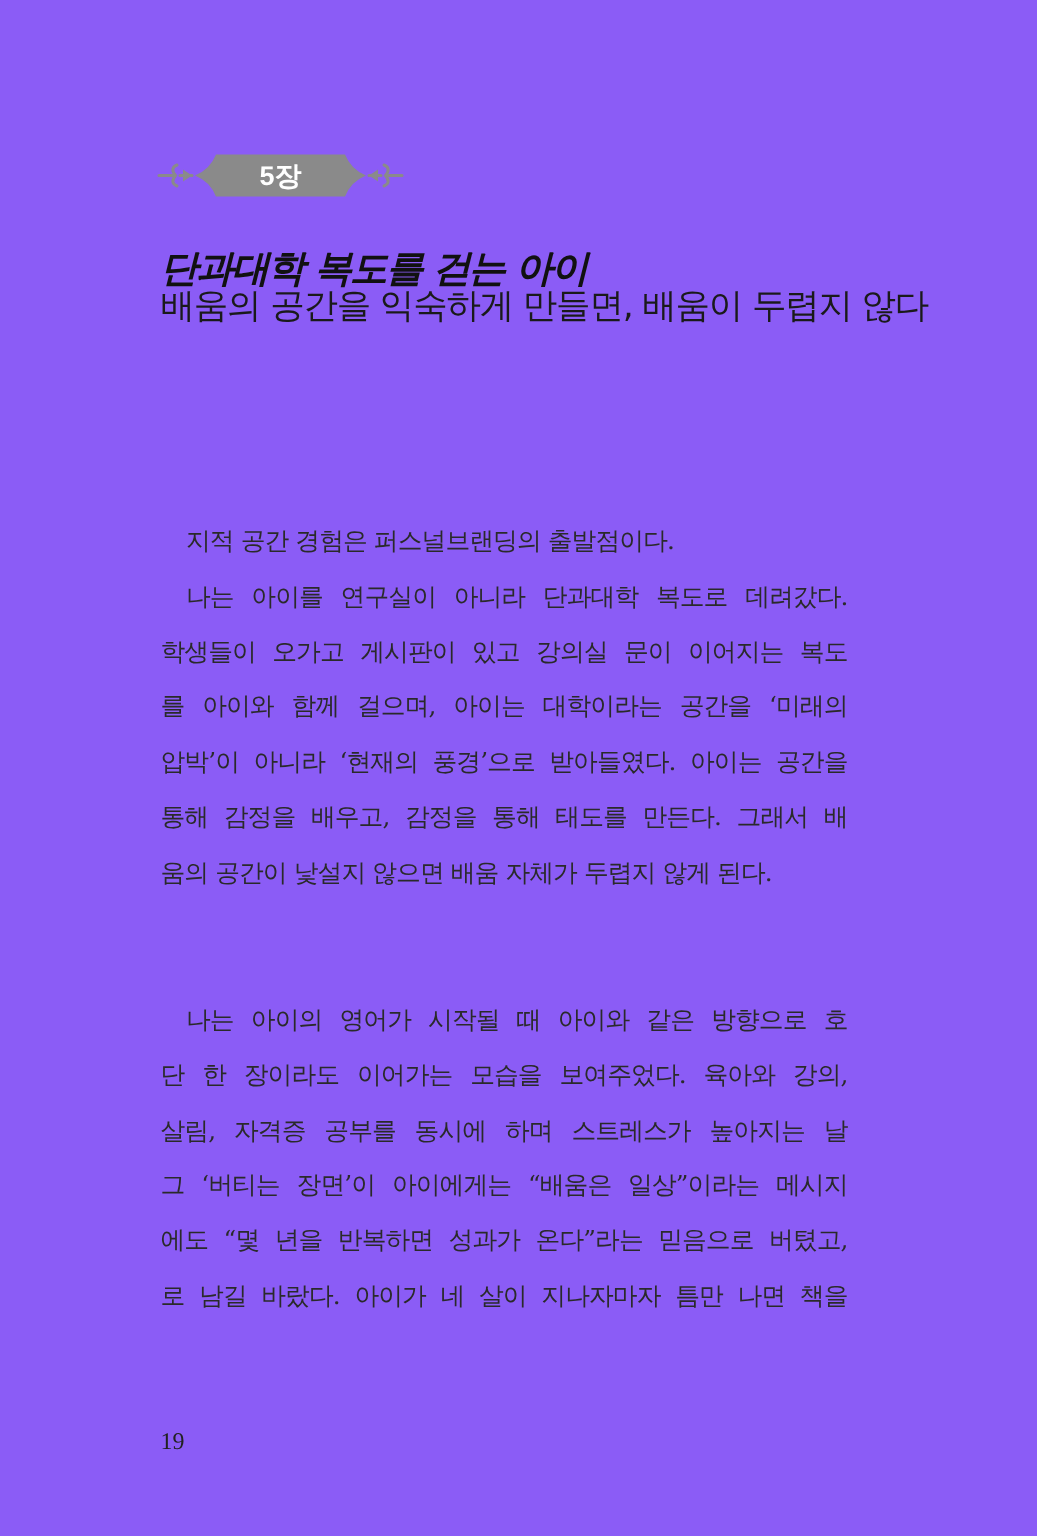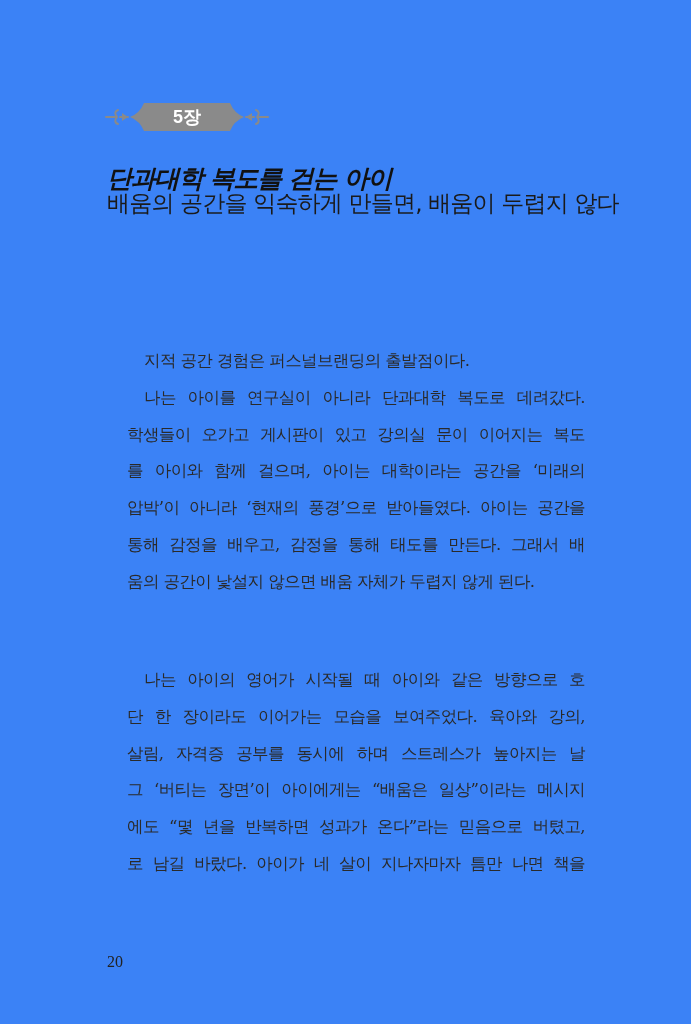--- a/index.html
+++ b/index.html
@@ -11,21 +11,21 @@
     width: 691px;
     height: 1024px;
     position: relative;
     overflow: hidden;
     color: #222222;
   }
   .page {
     position: absolute;
     left: 0; top: 0;
     width: 691px; height: 1024px;
-    background: #3b82f6;
+    background: #8b5cf6;
   }
   .chapter-badge {
     position: absolute;
     left: 104px;
     top: 101px;
     width: 166px;
     height: 32px;
   }
   .chapter-badge svg {
     position: absolute;
@@ -68,21 +68,20 @@
     white-space: nowrap;
   }
   .body-text {
     position: absolute;
     left: 107px;
     width: 458px;
     font-family: "DejaVu Serif", "Liberation Serif", serif;
     font-size: 16.5px;
     letter-spacing: -0.6px;
     color: #2a2a2a;
-    margin-left: 20px;
   }
   .body-line {
     display: block;
     height: 36.8px;
     line-height: 36.8px;
     text-align: justify;
     text-align-last: justify;
     white-space: nowrap;
     overflow: visible;
   }
@@ -141,15 +140,15 @@
 
   <div class="body-text para-2">
     <span class="body-line indent">나는 아이의 영어가 시작될 때 아이와 같은 방향으로 호</span>
     <span class="body-line">단 한 장이라도 이어가는 모습을 보여주었다. 육아와 강의,</span>
     <span class="body-line">살림, 자격증 공부를 동시에 하며 스트레스가 높아지는 날</span>
     <span class="body-line">그 ‘버티는 장면’이 아이에게는 “배움은 일상”이라는 메시지</span>
     <span class="body-line">에도 “몇 년을 반복하면 성과가 온다”라는 믿음으로 버텼고,</span>
     <span class="body-line">로 남길 바랐다. 아이가 네 살이 지나자마자 틈만 나면 책을</span>
   </div>
 
-  <div class="page-number">20</div>
+  <div class="page-number">19</div>
 
 </div>
 
 </body></html>

